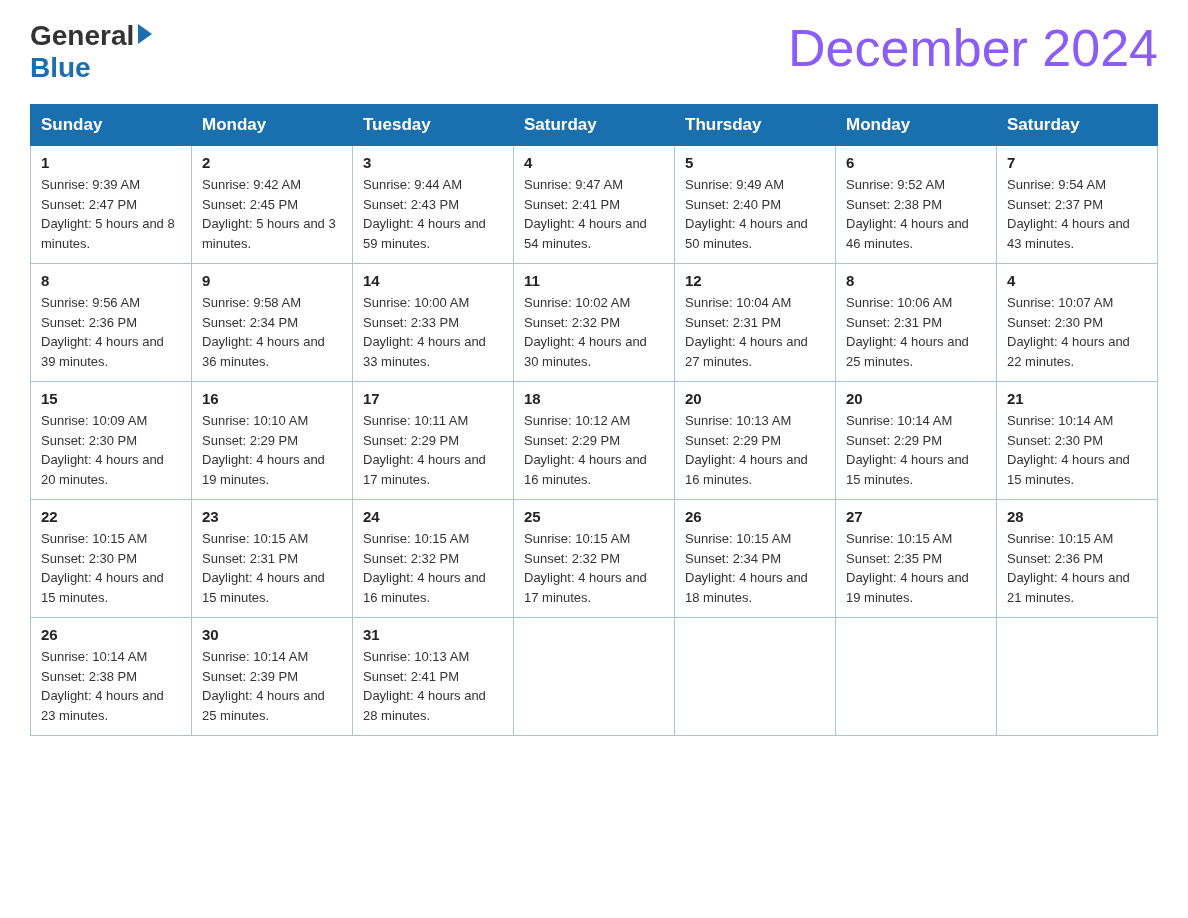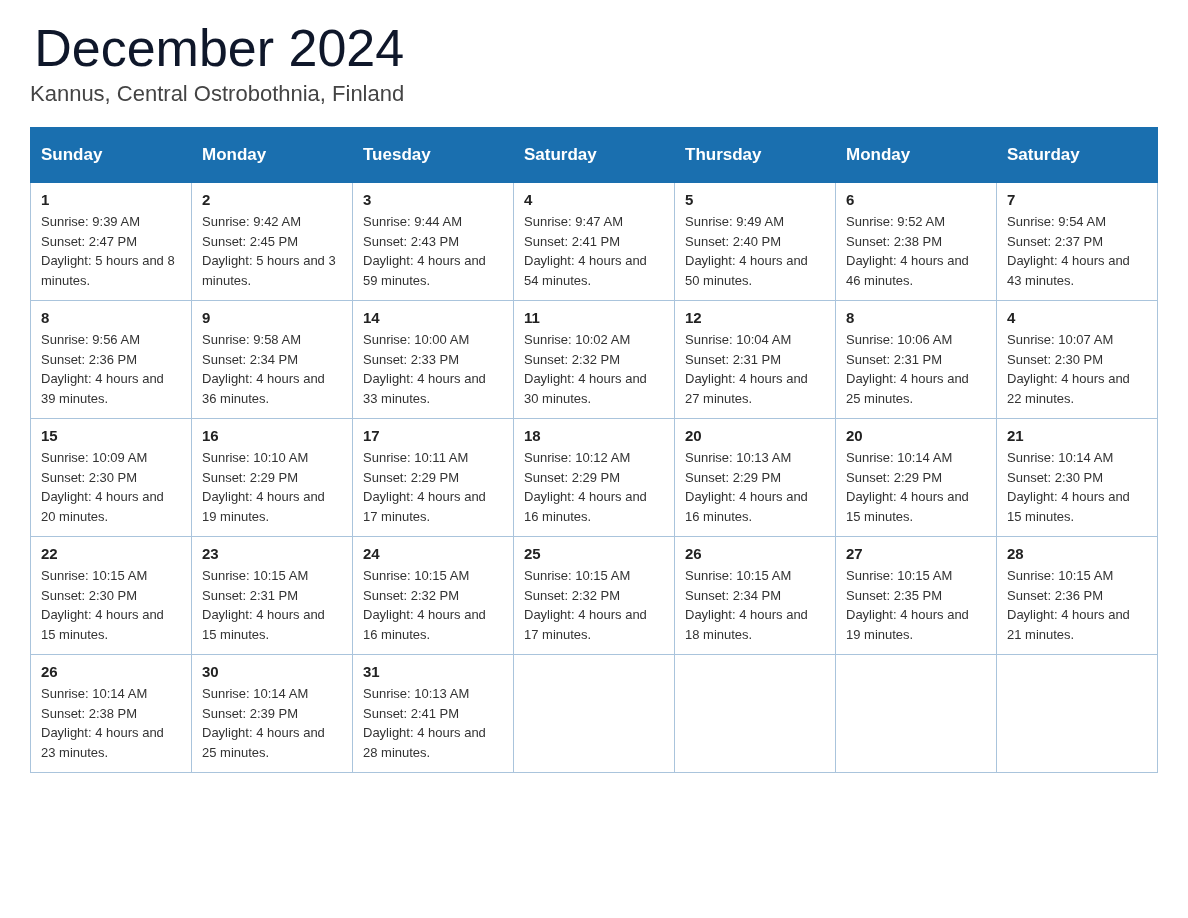--- a/index.html
+++ b/index.html
@@ -36,39 +36,39 @@
       color: #1a6faf;
       font-size: 28px;
       font-weight: bold;
     }
     .title-block {
       text-align: right;
     }
     .month-title {
       font-size: 52px;
       font-weight: normal;
-      color: #0f172a;
+      color: #8b5cf6;
       line-height: 1.1;
     }
     .subtitle {
       font-size: 22px;
       color: #444;
       margin-top: 4px;
     }
     .calendar {
       width: 100%;
       border-collapse: collapse;
       border: 1px solid #1a6faf;
     }
     .calendar th {
       background-color: #1a6faf;
       color: #fff;
       font-size: 17px;
       font-weight: bold;
-      padding: 17px 10px;
+      padding: 10px 10px;
       text-align: left;
       border: 1px solid #1a6faf;
     }
     .calendar td {
       vertical-align: top;
       padding: 8px 10px 10px 10px;
       border: 1px solid #aac4dc;
       width: calc(100% / 7);
       font-size: 13px;
       color: #333;
@@ -99,23 +99,35 @@
     }
     .logo-lines {
       display: flex;
       flex-direction: column;
     }
   </style>
 </head>
 <body>
 
 <div class="header">
+  <div class="logo">
+    <div class="logo-wrapper">
+      <div class="logo-lines">
+        <div style="display:flex;align-items:center;">
+          <span class="logo-general" style="font-size:28px;font-weight:bold;color:#333;">General</span>
+          <span class="logo-arrow"></span>
+        </div>
+        <div>
+          <span class="logo-blue">Blue</span>
+        </div>
+      </div>
+    </div>
+  </div>
   <div class="title-block">
     <div class="month-title">December 2024</div>
-    <div class="subtitle">Kannus, Central Ostrobothnia, Finland</div>
   </div>
 </div>
 
 <table class="calendar">
   <thead>
     <tr>
     <th>Sunday</th>
         <th>Monday</th>
         <th>Tuesday</th>
         <th>Saturday</th>

